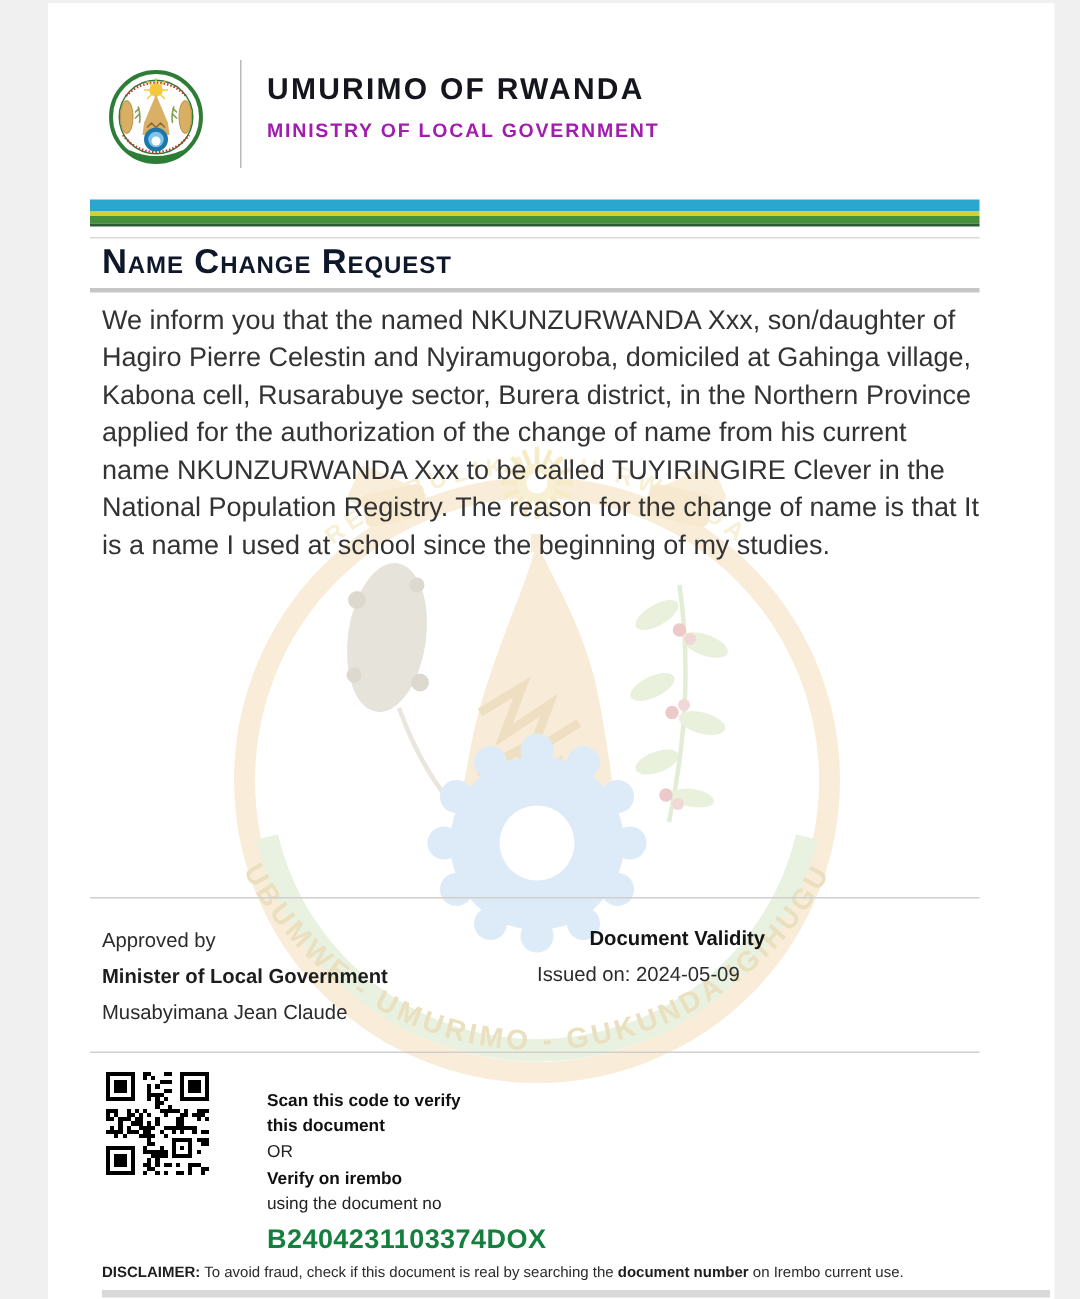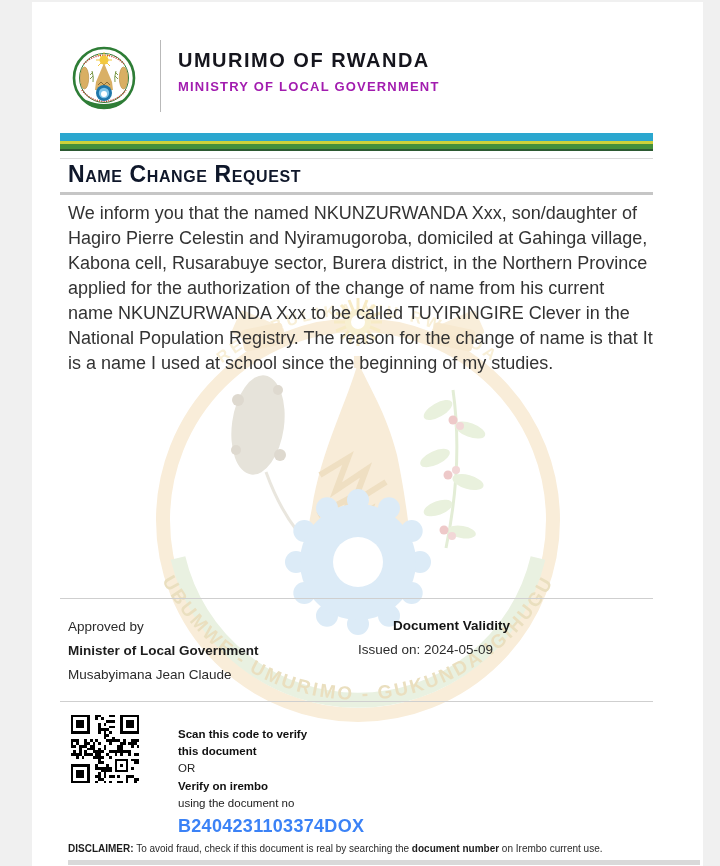--- a/index.html
+++ b/index.html
@@ -43,21 +43,21 @@
   .approve-col .ln + .ln{margin-top:10px;}
   .bold{font-weight:bold;color:#1d1d1d;}
   .valid-col{left:326px;top:616px;font-size:13.5px;color:#2b2b2b;}
   .valid-col .vh{font-weight:bold;color:#141414;margin-bottom:9px;margin-left:35px;}
   .ruleB{left:28px;top:699px;width:593px;height:1px;background:#cfcfcf;}
   
   .qr{left:36px;top:710px;width:74px;height:74px;}
   .verify{left:146px;top:712px;font-size:11.5px;color:#222;margin-top:12px;}
   .verify .v{line-height:17.2px;}
   .verify .vb{font-weight:bold;color:#101010;}
-  .doc-number{font-size:18px;font-weight:bold;color:#3b82f6;letter-spacing:0.3px;margin-top:4px;}
+  .doc-number{font-size:18px;font-weight:bold;color:#15803d;letter-spacing:0.3px;margin-top:4px;}
   
   .disclaimer{left:36px;top:841px;width:600px;font-size:10px;color:#2a2a2a;line-height:12px;}
   .bottom-bar{left:36px;top:858px;width:632px;height:5px;background:#d9d9d9;}
 </style>
 </head>
 <body>
 
 <div class="page">
 
   <svg class="abs wm" viewBox="0 0 500 460" xmlns="http://www.w3.org/2000/svg">

